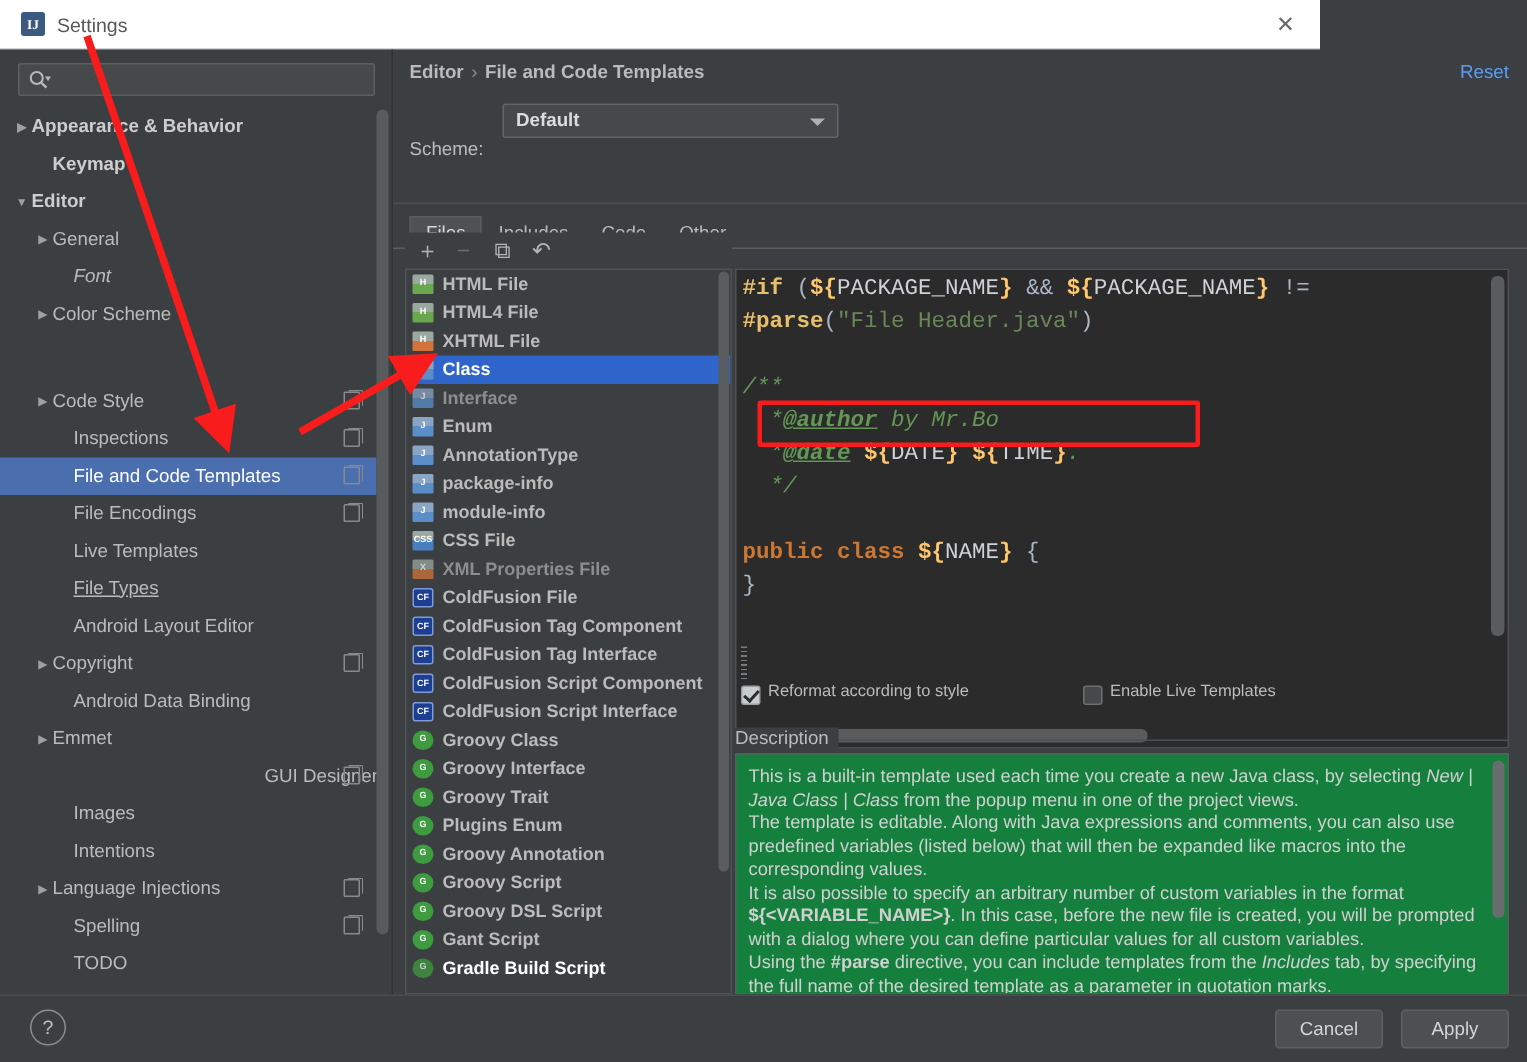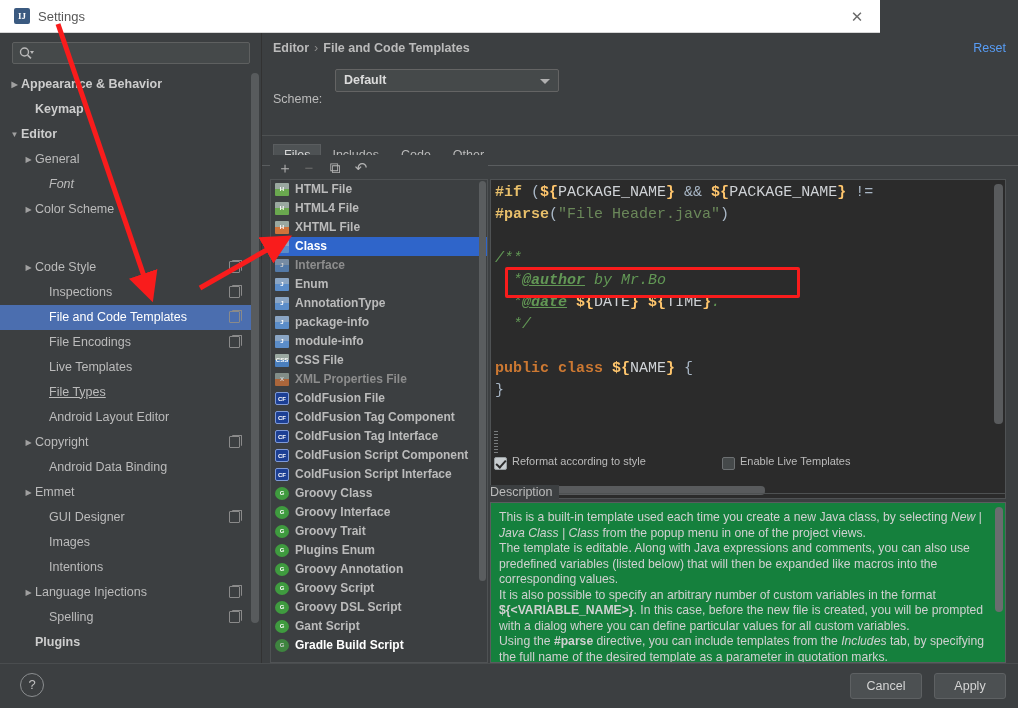--- a/index.html
+++ b/index.html
@@ -323,25 +323,26 @@
         <div class="tree-row" style="padding-left: 22px; margin-top: 33px;"><span class="tree-arrow">▶</span><span class="tree-label">Code Style</span><span class="copy-badge"></span></div>
         <div class="tree-row" style="padding-left: 36px;"><span class="tree-arrow"></span><span class="tree-label">Inspections</span><span class="copy-badge"></span></div>
         <div class="tree-row selected" style="padding-left: 36px;"><span class="tree-arrow"></span><span class="tree-label">File and Code Templates</span><span class="copy-badge"></span></div>
         <div class="tree-row" style="padding-left: 36px;"><span class="tree-arrow"></span><span class="tree-label">File Encodings</span><span class="copy-badge"></span></div>
         <div class="tree-row" style="padding-left: 36px;"><span class="tree-arrow"></span><span class="tree-label">Live Templates</span></div>
         <div class="tree-row" style="padding-left: 36px; text-decoration: underline;"><span class="tree-arrow"></span><span class="tree-label">File Types</span></div>
         <div class="tree-row" style="padding-left: 36px;"><span class="tree-arrow"></span><span class="tree-label">Android Layout Editor</span></div>
         <div class="tree-row" style="padding-left: 22px;"><span class="tree-arrow">▶</span><span class="tree-label">Copyright</span><span class="copy-badge"></span></div>
         <div class="tree-row" style="padding-left: 36px;"><span class="tree-arrow"></span><span class="tree-label">Android Data Binding</span></div>
         <div class="tree-row" style="padding-left: 22px;"><span class="tree-arrow">▶</span><span class="tree-label">Emmet</span></div>
-        <div class="tree-row" style="padding-left: 36px;"><span class="tree-arrow"></span><span class="tree-label">GUI Designer</span><span class="copy-badge"></span></div>
+        <div class="tree-row" style="padding-left: 36px; text-align: right;"><span class="tree-arrow"></span><span class="tree-label">GUI Designer</span><span class="copy-badge"></span></div>
         <div class="tree-row" style="padding-left: 36px;"><span class="tree-arrow"></span><span class="tree-label">Images</span></div>
         <div class="tree-row" style="padding-left: 36px;"><span class="tree-arrow"></span><span class="tree-label">Intentions</span></div>
         <div class="tree-row" style="padding-left: 22px;"><span class="tree-arrow">▶</span><span class="tree-label">Language Injections</span><span class="copy-badge"></span></div>
         <div class="tree-row" style="padding-left: 36px;"><span class="tree-arrow"></span><span class="tree-label">Spelling</span><span class="copy-badge"></span></div>
+        <div class="tree-row" style="padding-left: 36px;"><span class="tree-arrow"></span><span class="tree-label">TODO</span></div>
         <div class="tree-row bold" style="padding-left: 22px;"><span class="tree-arrow"></span><span class="tree-label">Plugins</span></div>
         <div class="tree-row bold" style="padding-left: 8px;"><span class="tree-arrow">▶</span><span class="tree-label">Version Control</span><span class="copy-badge"></span></div>
       </div>
     <div class="sb-track">
       <div class="sb-thumb"></div>
     </div>
   </div>
 
   <div class="content">
 

